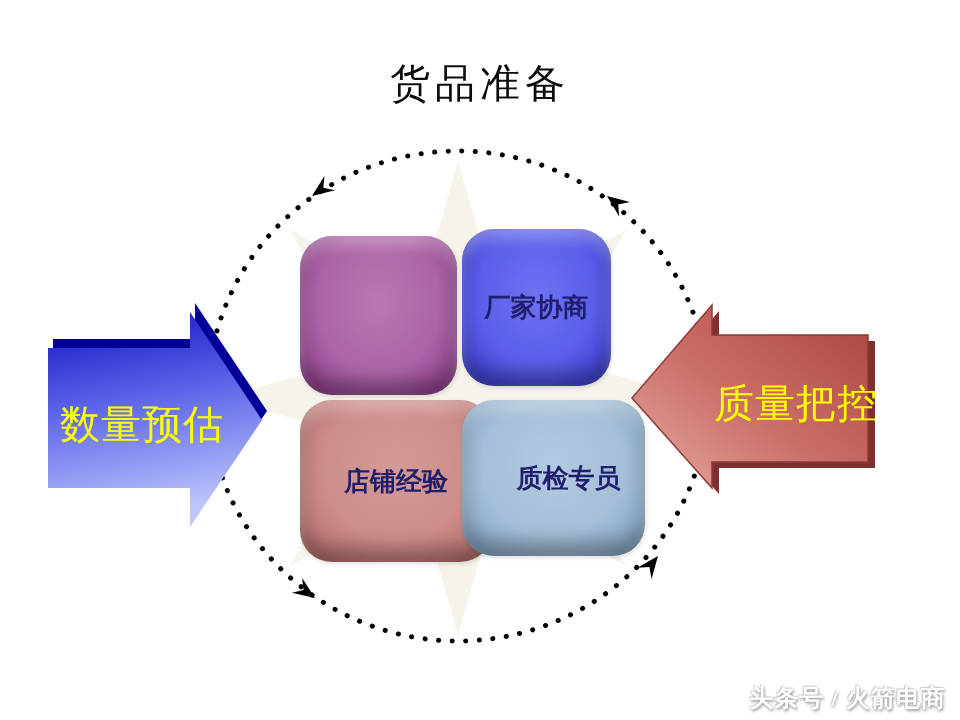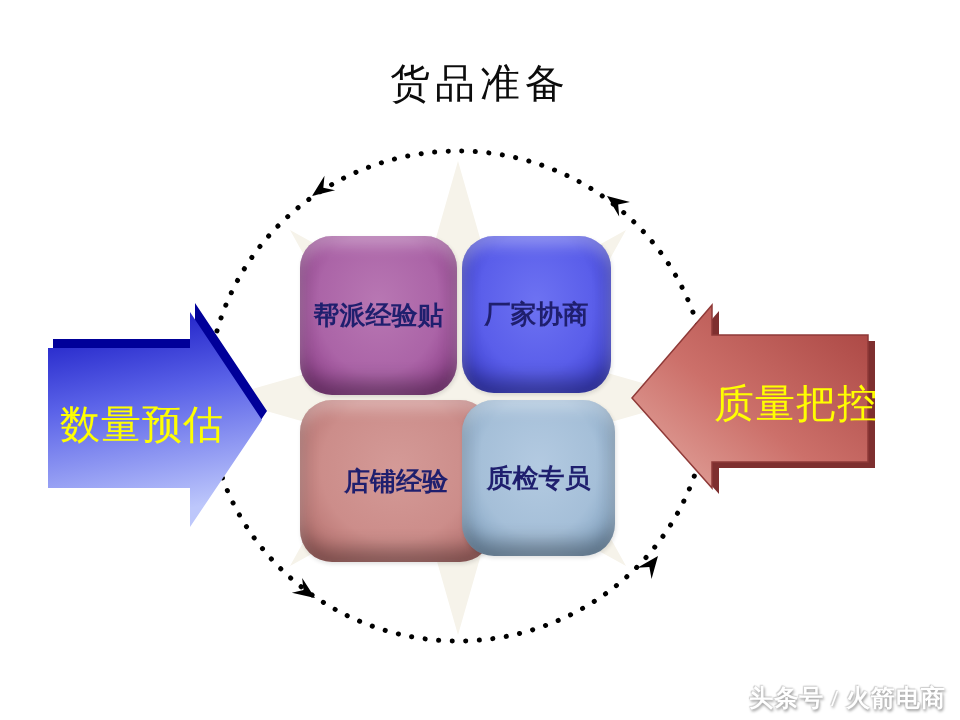--- a/index.html
+++ b/index.html
@@ -17,26 +17,26 @@
 
   .box{
     position:absolute;border-radius:32px;
     box-shadow:inset 0 10px 14px rgba(255,255,255,.30), inset 0 -14px 18px rgba(0,0,0,.30), 1px 2px 4px rgba(0,0,0,.12);
     display:flex;align-items:center;justify-content:center;text-align:center;
   }
   .box .box-label{font-size:26px;line-height:35px;font-weight:700;color:#1f1f6e;}
   .box .box-label span{display:block;}
   .box1{left:300px;top:236px;width:157px;height:159px;
     background:radial-gradient(ellipse at 50% 42%, #b877b3 0%, #ab64a7 55%, #83327f 100%);}
-  .box2{left:462px;top:236px;width:149px;height:157px;
+  .box2{left:462px;top:229px;width:149px;height:157px;
     background:radial-gradient(ellipse at 50% 42%, #6d72f2 0%, #5a5eea 55%, #3134c2 100%);}
   .box3{left:300px;top:400px;width:192px;height:162px;
     background:radial-gradient(ellipse at 50% 42%, #d49a97 0%, #cc8d8a 55%, #a96361 100%);}
   .box4{left:462px;top:400px;width:153px;height:156px;
-    background:radial-gradient(ellipse at 50% 42%, #b3cae1 0%, #a5bfd8 55%, #7698b8 100%);}
+    background:radial-gradient(ellipse at 50% 42%, #b3cae1 0%, #a5bfd8 55%, #7698b8 100%);padding-left:30px;}
 
   .arrow-label{
     position:absolute;font-size:40px;font-weight:400;color:#ffff00;
     letter-spacing:1px;white-space:nowrap;text-align:center;
   }
   .arrow-label.left{left:56px;top:397px;width:172px;}
   .arrow-label.right{left:714px;top:376px;width:162px;}
 
   .watermark{
     position:absolute;right:14px;bottom:6px;font-size:24px;letter-spacing:1px;
@@ -54,21 +54,20 @@
   <g fill="#000000">
     <path d="M0 0 L-22 -9 L-14 0 L-22 9 Z" transform="translate(312,196) rotate(144)"></path>
     <path d="M0 0 L-22 -9 L-14 0 L-22 9 Z" transform="translate(607,196) rotate(217)"></path>
     <path d="M0 0 L-22 -9 L-14 0 L-22 9 Z" transform="translate(315,598) rotate(35)"></path>
     <path d="M0 0 L-22 -9 L-14 0 L-22 9 Z" transform="translate(658,556) rotate(-52)"></path>
   </g>
 </svg>
 
 <div class="box box1">
   <div class="box-label">
-    <span>帮派经验贴</span>
   </div>
 </div>
 <div class="box box2">
   <div class="box-label">
     <span>厂家协商</span>
   </div>
 </div>
 <div class="box box3">
   <div class="box-label">
     <span>店铺经验</span>

